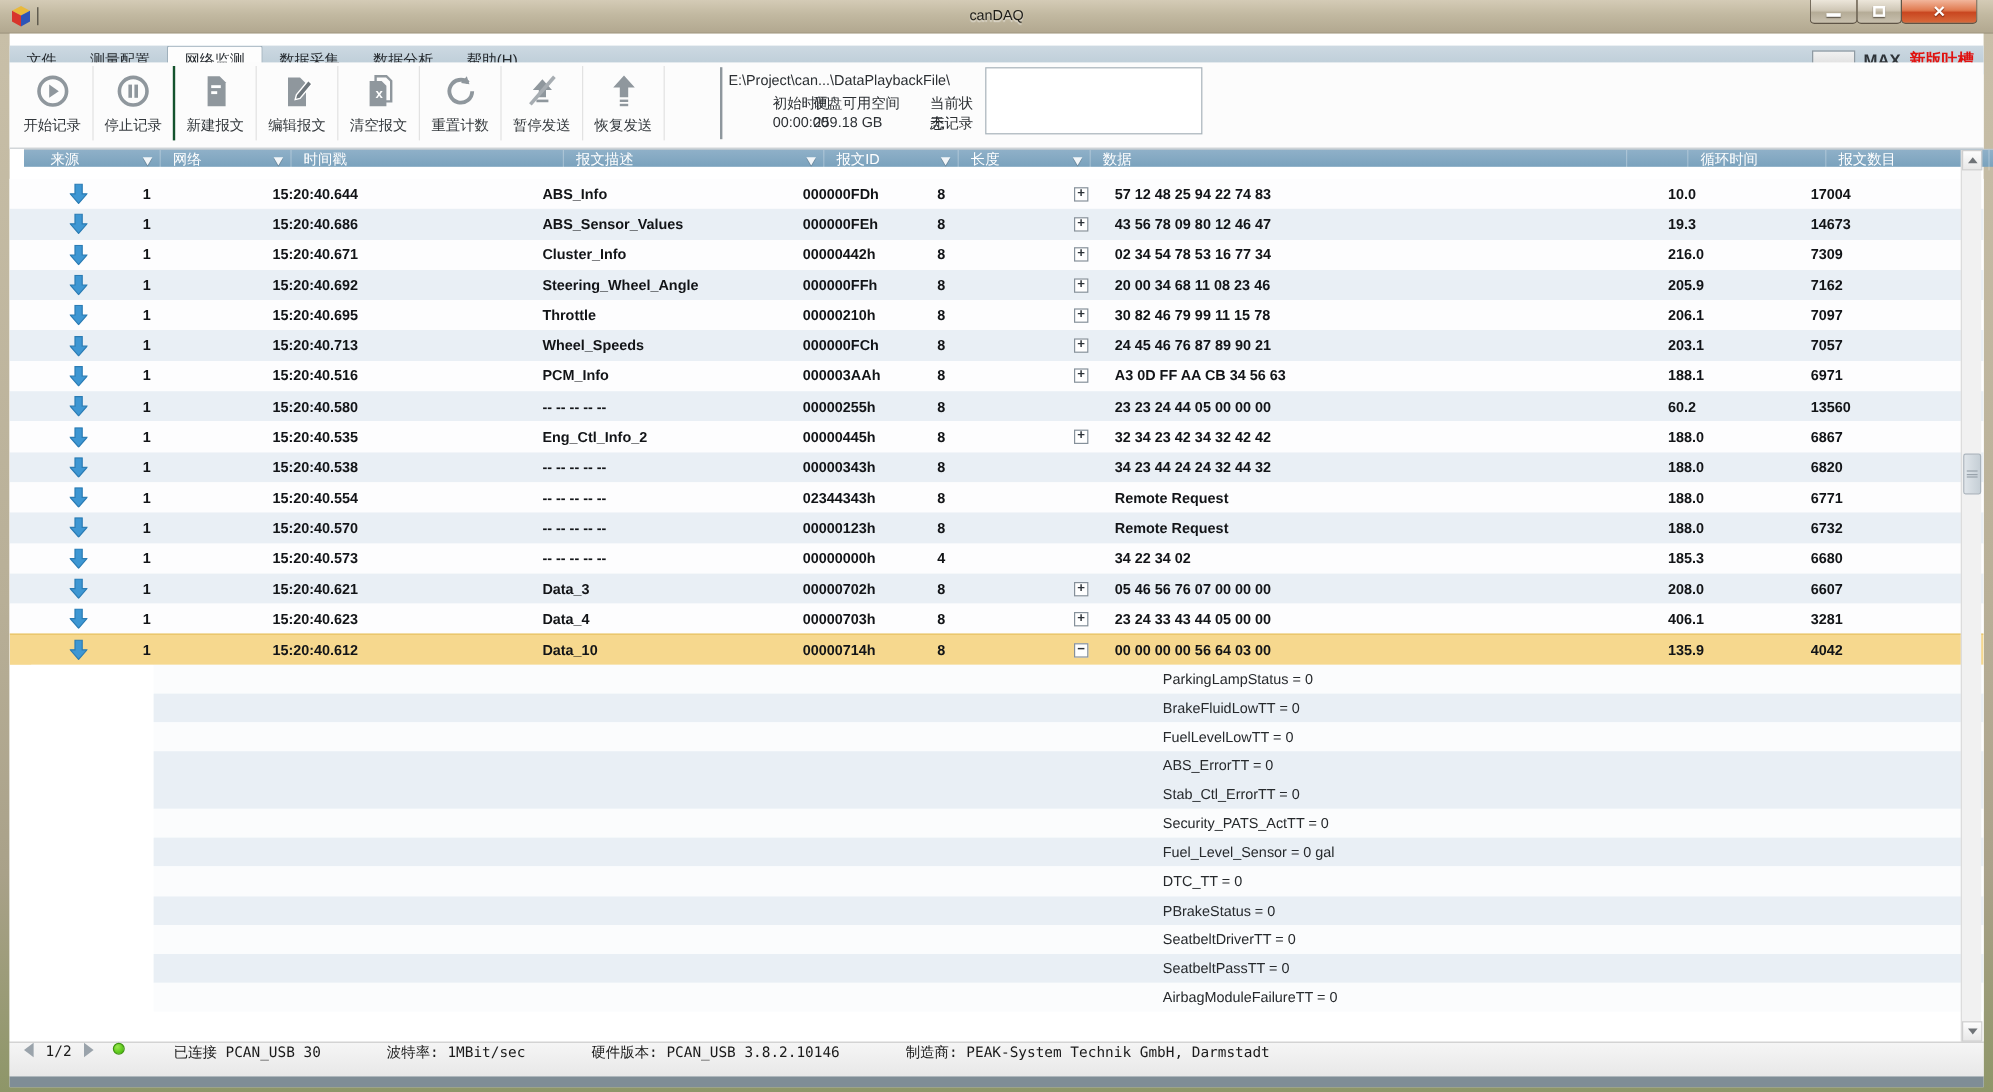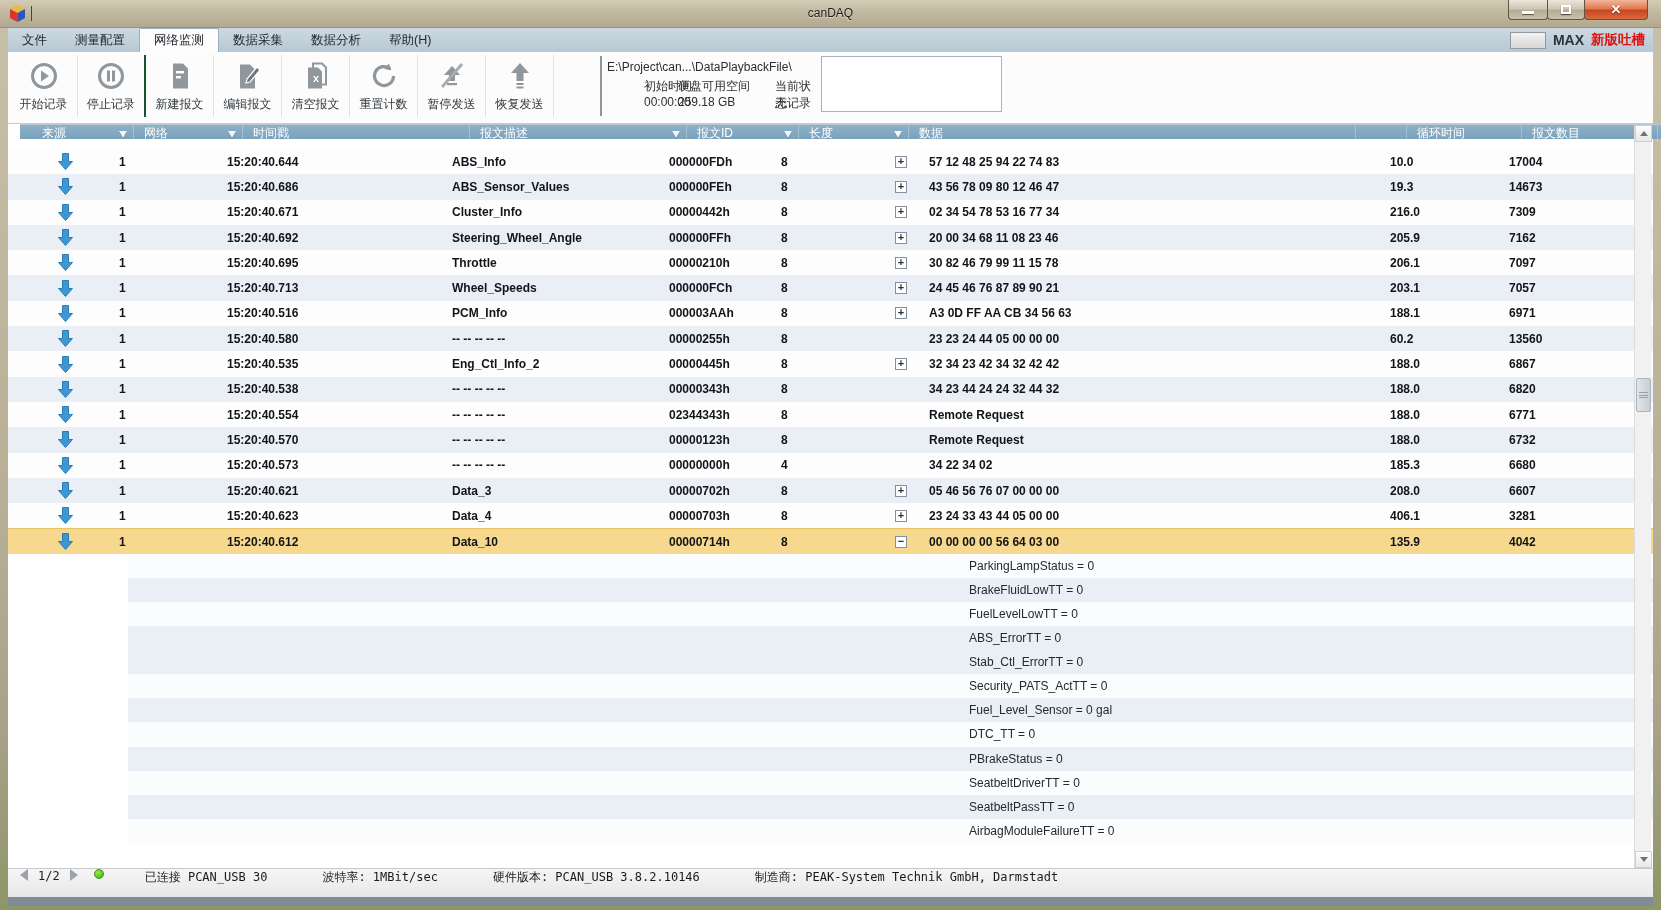--- a/index.html
+++ b/index.html
@@ -24,21 +24,21 @@
     background:linear-gradient(180deg,#ece6da 0%,#cfc7b6 45%,#b5ac97 55%,#c8c0ae 100%); }
   .wbtn.min { width:40px; } .wbtn.res { width:38px; }
   .wbtn.close { width:64px;
     background:linear-gradient(180deg,#f2b69c 0%,#e07a50 45%,#c94720 55%,#d86a3c 100%); }
   .glyph-min { width:12px; height:3px; background:#fff; box-shadow:0 1px 1px #5a5246; margin-top:6px; }
   .glyph-res { width:10px; height:9px; border:2px solid #fff; box-shadow:0 1px 1px #5a5246; }
   .glyph-x { color:#fff; font-size:13px; font-weight:bold; text-shadow:0 1px 1px #6a1c08; }
   
   .content { position:absolute; left:8px; top:28px; width:1645px; height:878px; background:#fff; }
   
-  .menubar { position:absolute; left:0; top:0; width:100%; height:24px;
+  .menubar { position:absolute; left:0; top:10px; width:100%; height:24px;
     background:linear-gradient(180deg,#cdd9e2 0%,#b6c8d4 100%); display:flex; align-items:stretch; }
   .menu-item { padding:0 14px; font-size:12.5px; color:#23282d; display:flex; align-items:center; cursor:default; }
   .menu-item.active { background:#fdfdfd; border:1px solid #9fb0bc; border-bottom:none; border-radius:2px 2px 0 0; }
   .menu-right { position:absolute; right:8px; top:2px; height:20px; display:flex; align-items:center; gap:7px; }
   .max-box { width:36px; height:17px; border:1px solid #8f9aa2;
     background:linear-gradient(180deg,#f2f2f2,#d8d8d8); }
   .max-label { font-size:14px; font-weight:bold; color:#2e3338; }
   .promo { font-size:13.5px; font-weight:bold; color:#e01210; }
   
   .toolbar { position:absolute; left:0; top:24px; width:100%; height:72px; background:#fcfcfc;

